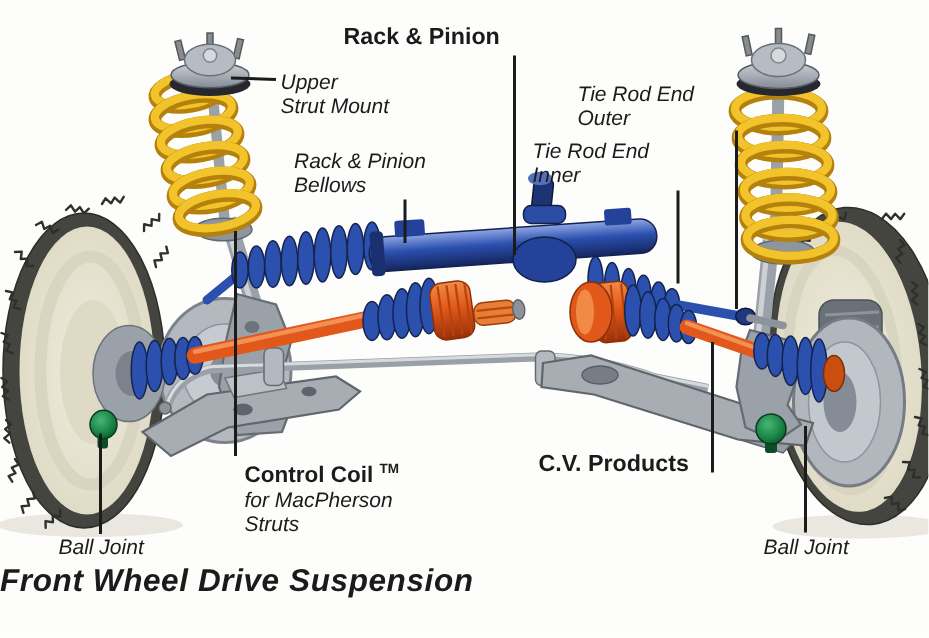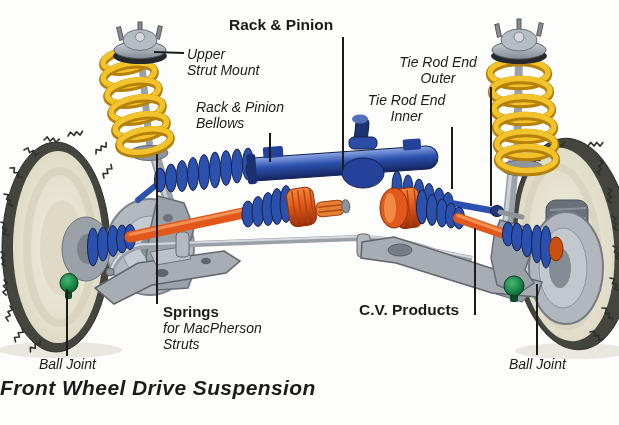--- a/index.html
+++ b/index.html
@@ -3,21 +3,21 @@
 <meta charset="utf-8">
 <style>
   html,body{margin:0;padding:0;}
   #stage{position:relative;width:619px;height:425px;background:var(--background,#fdfdfb);overflow:hidden;
          font-family:"Liberation Sans",sans-serif;}
   #art{position:absolute;left:0;top:0;z-index:1;}
   .lbl{position:absolute;z-index:2;color:var(--label_ink,#1b1b1b);font-size:14px;line-height:15.5px;white-space:nowrap;}
   .lbl .ln{display:block;}
   .bold{font-weight:bold;font-style:normal;font-size:15px;}
   .it{font-style:italic;}
-  .ra{text-align:center;}
+  .ra{text-align:left;}
   .heading{font-weight:bold;font-size:15.5px;}
   .tm{font-size:9px;vertical-align:super;font-weight:bold;}
   #main-title{left:0;width:619px;font-weight:bold;font-style:italic;font-size:21px;letter-spacing:.4px;}
   .zz{fill:none;stroke:#2e302b;stroke-width:1.6;stroke-linecap:round;stroke-linejoin:round;}
   .coilS{fill:none;stroke:var(--spring_yellow_dark,#b5810d);stroke-width:8.5;}
   .coilB{fill:none;stroke:var(--spring_yellow,#f2c32a);stroke-width:5.5;}
   .bel,.boot{fill:var(--part_blue,#2b50ae);stroke:var(--part_blue_dark,#15244f);stroke-width:1;}
   .leader{stroke:var(--label_ink,#1b1b1b);stroke-width:2;}
 </style>
 </head>
@@ -330,21 +330,21 @@
   <span class="ln">Tie Rod End</span>
   <span class="ln">Outer</span>
 </div>
 
 <div class="lbl it ra" style="left:355px;top:93px;width:103px;">
   <span class="ln">Tie Rod End</span>
   <span class="ln">Inner</span>
 </div>
 
 <div class="lbl" style="left:163px;top:304px;line-height:16px;">
-  <span class="ln bold">Springs</span>
+  <span class="ln bold"><span>Control Coil</span> <sup class="tm">TM</sup></span>
   <span class="ln it">for MacPherson</span>
   <span class="ln it">Struts</span>
 </div>
 
 <div class="lbl" style="left:359px;top:302px;line-height:16px;">
   <span class="ln bold" style="font-size:15.5px;">C.V. Products</span>
 </div>
 
 <div class="lbl it" style="left:39px;top:357px;">
   <span>Ball Joint</span>

